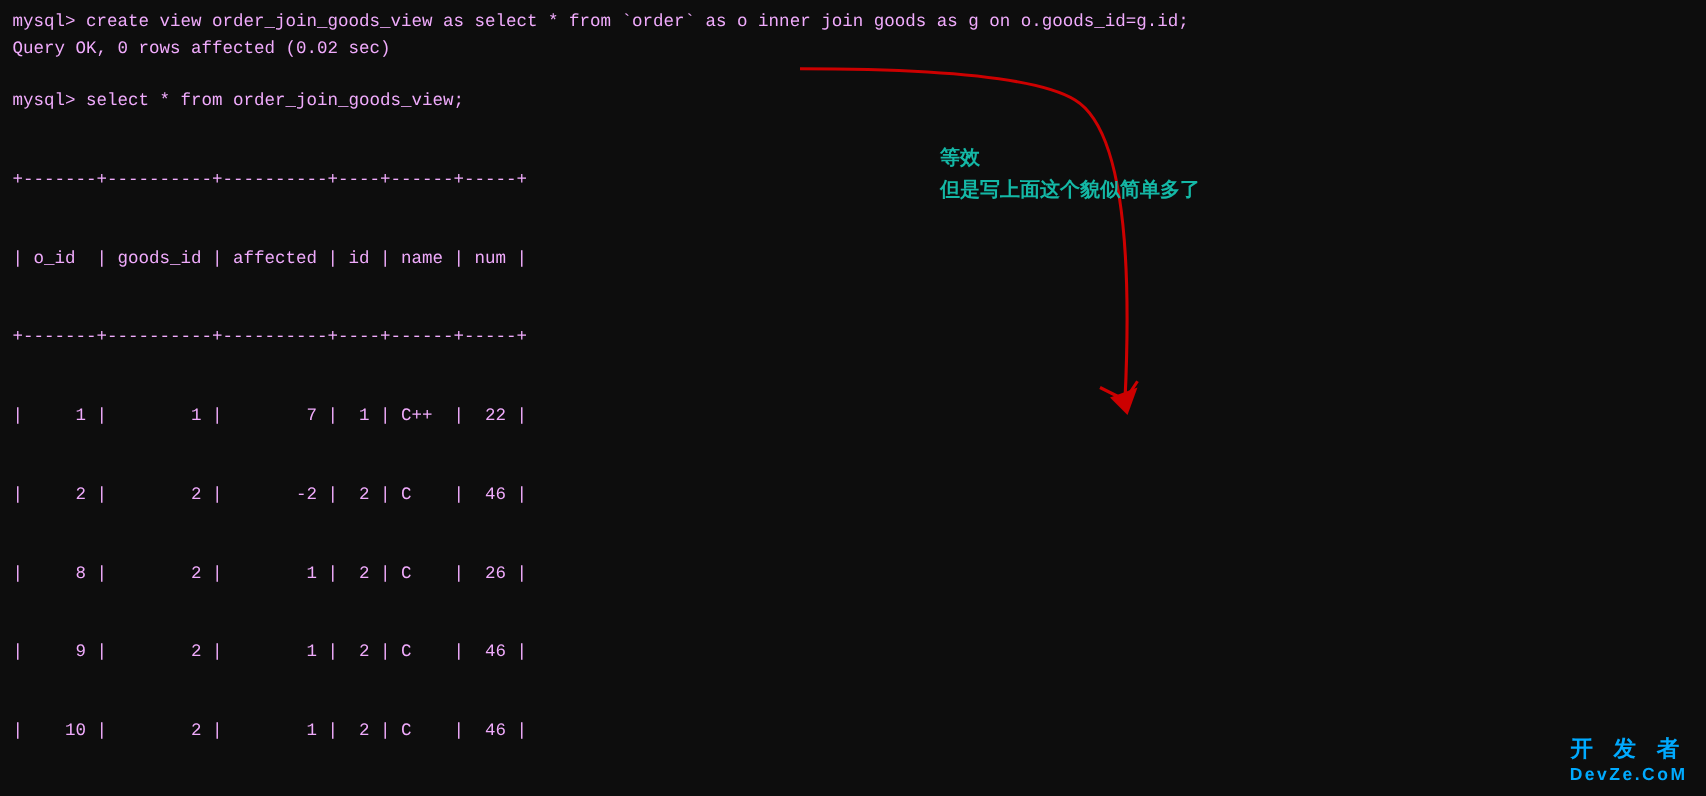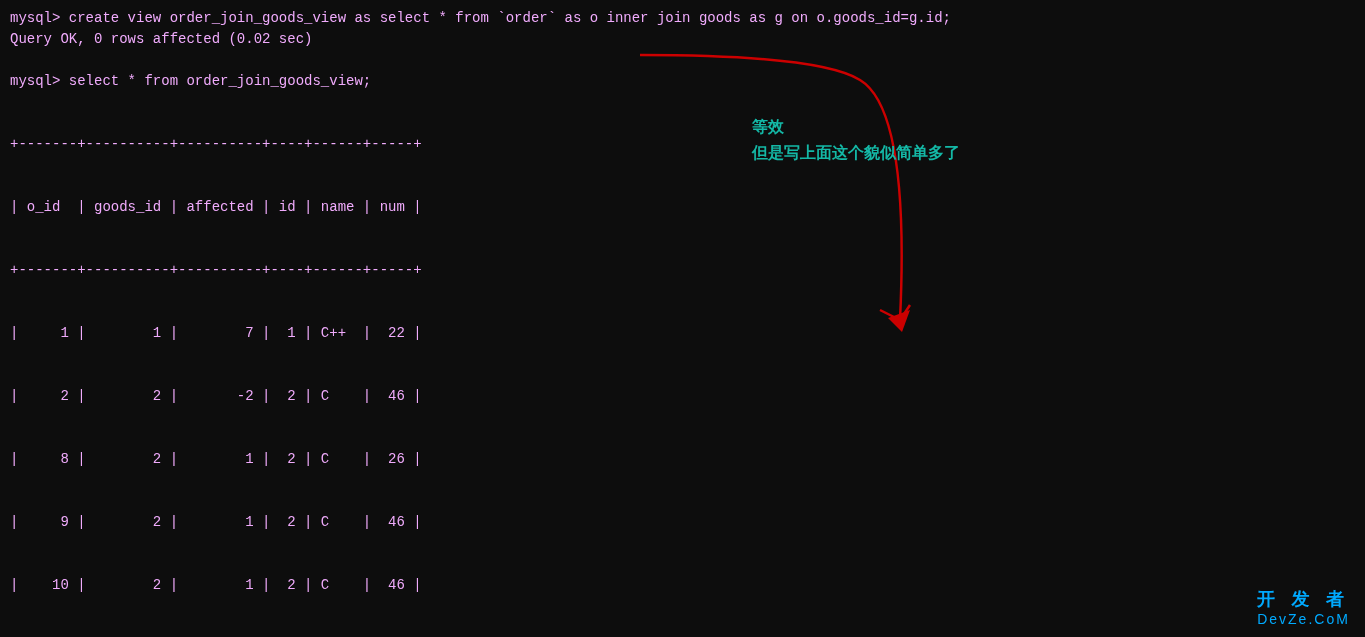--- a/index.html
+++ b/index.html
@@ -77,20 +77,21 @@
       font-weight: bold;
       letter-spacing: 6px;
       font-family: Liberation Serif, serif;
     }
 
     .devze-bottom {
       color: #00aaff;
       font-size: 14px;
       letter-spacing: 2px;
       font-family: sans-serif;
+      font-weight: bold;
     }
   </style>
 </head>
 <body>
 
 <div class="terminal-top">
   <div class="terminal-line">mysql&gt; create view order_join_goods_view as select * from `order` as o inner join goods as g on o.goods_id=g.id;</div>
   <div class="terminal-line">Query OK, 0 rows affected (0.02 sec)</div>
   <div class="terminal-line"> </div>
   <div class="terminal-line">mysql&gt; select * from order_join_goods_view;</div>

